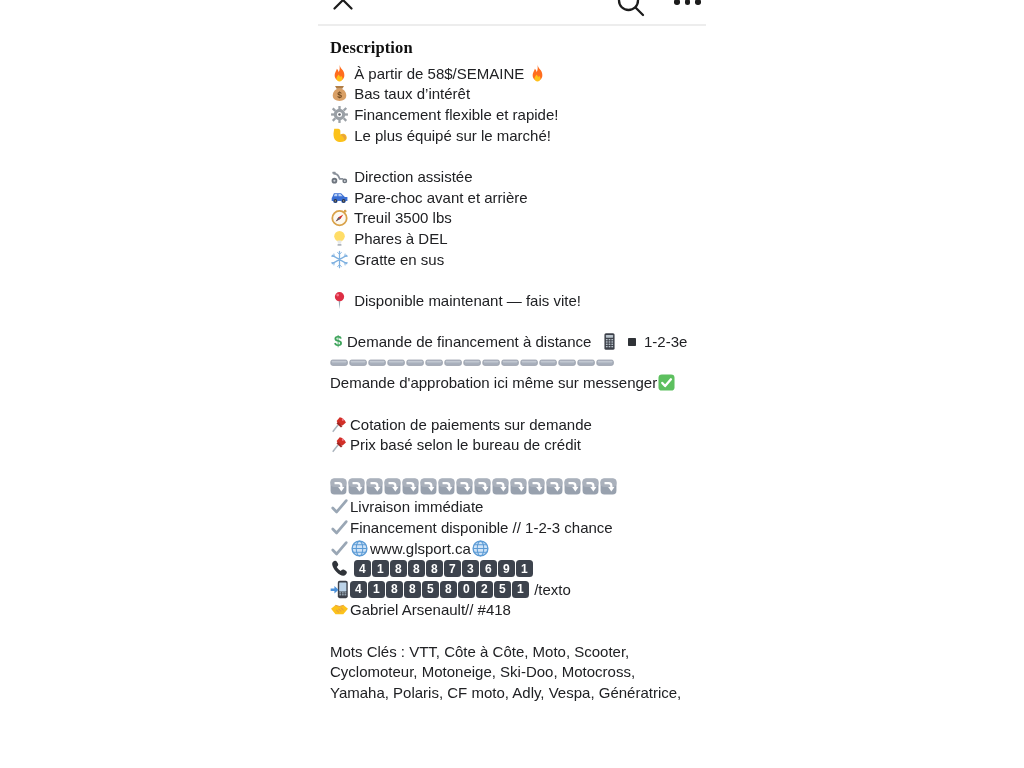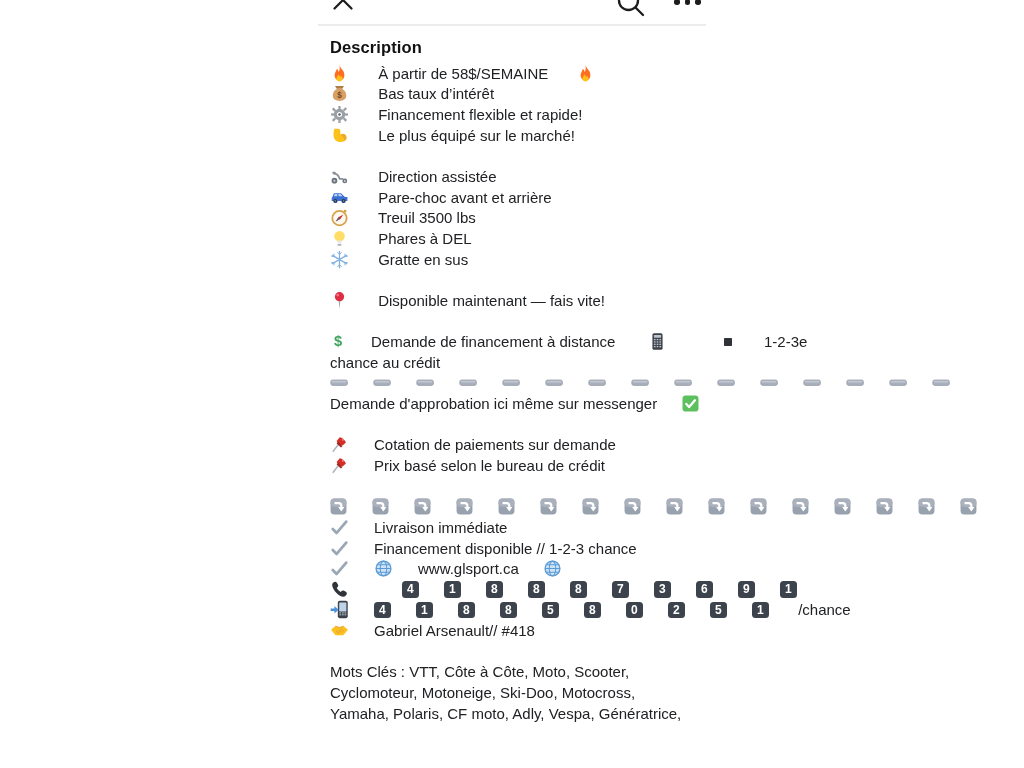--- a/index.html
+++ b/index.html
@@ -9,25 +9,25 @@
   
   .icon-btn { position:absolute; cursor:pointer; }
   .icon-btn svg { display:block; }
   .close-btn  { left:332px; top:-11px; width:22px; height:22px; }
   .search-btn { left:615px; top:-13px; width:32px; height:32px; }
   .more-btn   { left:674px; top:-1px; width:28px; height:8px; display:flex; gap:5px; align-items:flex-start; }
   .more-btn i { width:5.5px; height:5.5px; border-radius:50%; background:#1c1c1c; display:block; }
   .topbar-divider { position:absolute; left:318px; top:24px; width:388px; height:2px; background:var(--divider,#ededed); }
 
   
-  .heading { position:absolute; left:330px; top:38px; font-size:16.5px; font-weight:700; color:#111; letter-spacing:.1px; }
+  .heading { position:absolute; left:330px; top:38px; font-size:16.5px; font-weight:700; color:#111; letter-spacing:.1px;font-family:Liberation Serif, serif; }
 
   
   .body-lines { position:absolute; left:330px; top:63px; width:382px; }
-  .line { height:20.65px; display:flex; align-items:center; white-space:pre; font-size:15px; color:var(--text,#202124);gap:24px; }
+  .line { height:20.65px; display:flex; align-items:center; white-space:pre; font-size:15px; color:var(--text,#202124); }
   .txt { flex:0 0 auto; }
   .emo { flex:0 0 auto; width:19px; height:19px; display:inline-flex; margin-right:1px; }
   .emo svg { width:100%; height:100%; }
   .emo.arrow-curving-down-icon { width:17px; height:17px; margin-right:1px; }
   .emo.heavy-minus-icon { width:19px; height:19px; margin-right:0; }
   .emo.black-small-square-icon { width:12px; height:12px; margin:0 2px; }
   .emo.heavy-dollar-icon { width:16px; }
   .keycap { flex:0 0 auto; width:16.5px; height:16.5px; border-radius:3.5px; background:var(--keycap,#3d434d);
             color:#fff; font-size:12px; font-weight:700; display:inline-flex; align-items:center;
             justify-content:center; margin-right:1.5px; }
@@ -145,21 +145,20 @@
               <rect x="5.6" y="11" width="1.6" height="1.3"></rect>
               <rect x="8.2" y="11" width="1.6" height="1.3"></rect>
               <rect x="10.8" y="11" width="1.6" height="1.3"></rect>
               <rect x="5.6" y="13.2" width="1.6" height="1.3"></rect>
               <rect x="8.2" y="13.2" width="1.6" height="1.3"></rect>
               <rect x="10.8" y="13.2" width="1.6" height="1.3"></rect>
             </g>
           </svg></span><span class="txt"> </span><span class="emo black-small-square-icon"><svg viewBox="0 0 18 18">
             <rect x="3" y="3" width="12" height="12" rx="1" fill="#2f3237"></rect>
           </svg></span><span class="txt"> 1-2-3e</span></div>
-      <div class="line"><span class="txt">chance au crédit</span></div>
       <div class="line"><span class="emo heavy-minus-icon"><svg viewBox="0 0 19 19">
             <rect x=".8" y="7" width="16.6" height="5.4" rx="1.8" fill="#a9b0bc" stroke="#8f96a3" stroke-width=".7"></rect>
             <rect x="1.6" y="7.8" width="15" height="1.6" rx=".8" fill="#c2c8d1"></rect>
           </svg></span><span class="emo heavy-minus-icon"><svg viewBox="0 0 19 19">
             <rect x=".8" y="7" width="16.6" height="5.4" rx="1.8" fill="#a9b0bc" stroke="#8f96a3" stroke-width=".7"></rect>
             <rect x="1.6" y="7.8" width="15" height="1.6" rx=".8" fill="#c2c8d1"></rect>
           </svg></span><span class="emo heavy-minus-icon"><svg viewBox="0 0 19 19">
             <rect x=".8" y="7" width="16.6" height="5.4" rx="1.8" fill="#a9b0bc" stroke="#8f96a3" stroke-width=".7"></rect>
             <rect x="1.6" y="7.8" width="15" height="1.6" rx=".8" fill="#c2c8d1"></rect>
           </svg></span><span class="emo heavy-minus-icon"><svg viewBox="0 0 19 19">
@@ -323,21 +322,21 @@
             <rect x="8.7" y="2.4" width="6.8" height="8.4" rx=".4" fill="#bcd3e8"></rect>
             <g fill="#9fb0bd">
               <rect x="8.9" y="11.6" width="1.7" height="1.2"></rect>
               <rect x="11.3" y="11.6" width="1.7" height="1.2"></rect>
               <rect x="13.7" y="11.6" width="1.7" height="1.2"></rect>
               <rect x="8.9" y="13.4" width="1.7" height="1.2"></rect>
               <rect x="11.3" y="13.4" width="1.7" height="1.2"></rect>
               <rect x="13.7" y="13.4" width="1.7" height="1.2"></rect>
             </g>
             <path d="M.6 8h3.6V5.6L8 9.2l-3.8 3.6V10.4H.6z" fill="#4a90d9"></path>
-          </svg></span><span class="keycap">4</span><span class="keycap">1</span><span class="keycap">8</span><span class="keycap">8</span><span class="keycap">5</span><span class="keycap">8</span><span class="keycap">0</span><span class="keycap">2</span><span class="keycap">5</span><span class="keycap">1</span><span class="txt"> /chance</span></div>
+          </svg></span><span class="keycap">4</span><span class="keycap">1</span><span class="keycap">8</span><span class="keycap">8</span><span class="keycap">5</span><span class="keycap">8</span><span class="keycap">0</span><span class="keycap">2</span><span class="keycap">5</span><span class="keycap">1</span><span class="txt"> /texto</span></div>
       <div class="line"><span class="emo handshake-icon"><svg viewBox="0 0 18 18">
             <path d="M1 8.2 5 5l4 1.2L13 5l4 3.2-4.4 5.4H5.2z" fill="#fcc21b"></path>
             <path d="M5 5l4 1.2L13 5" stroke="#e8a33d" stroke-width="1" fill="none"></path>
             <path d="M6.2 9.6l2 2M8.4 8.6l2 2M10.6 7.6l2 2" stroke="#e8a33d" stroke-width="1.1" fill="none" stroke-linecap="round"></path>
           </svg></span><span class="txt">Gabriel Arsenault// #418</span></div>
       <div class="line"></div>
       <div class="line"><span class="txt">Mots Clés : VTT, Côte à Côte, Moto, Scooter,</span></div>
       <div class="line"><span class="txt">Cyclomoteur, Motoneige, Ski-Doo, Motocross,</span></div>
       <div class="line"><span class="txt">Yamaha, Polaris, CF moto, Adly, Vespa, Génératrice,</span></div>
     </div>

